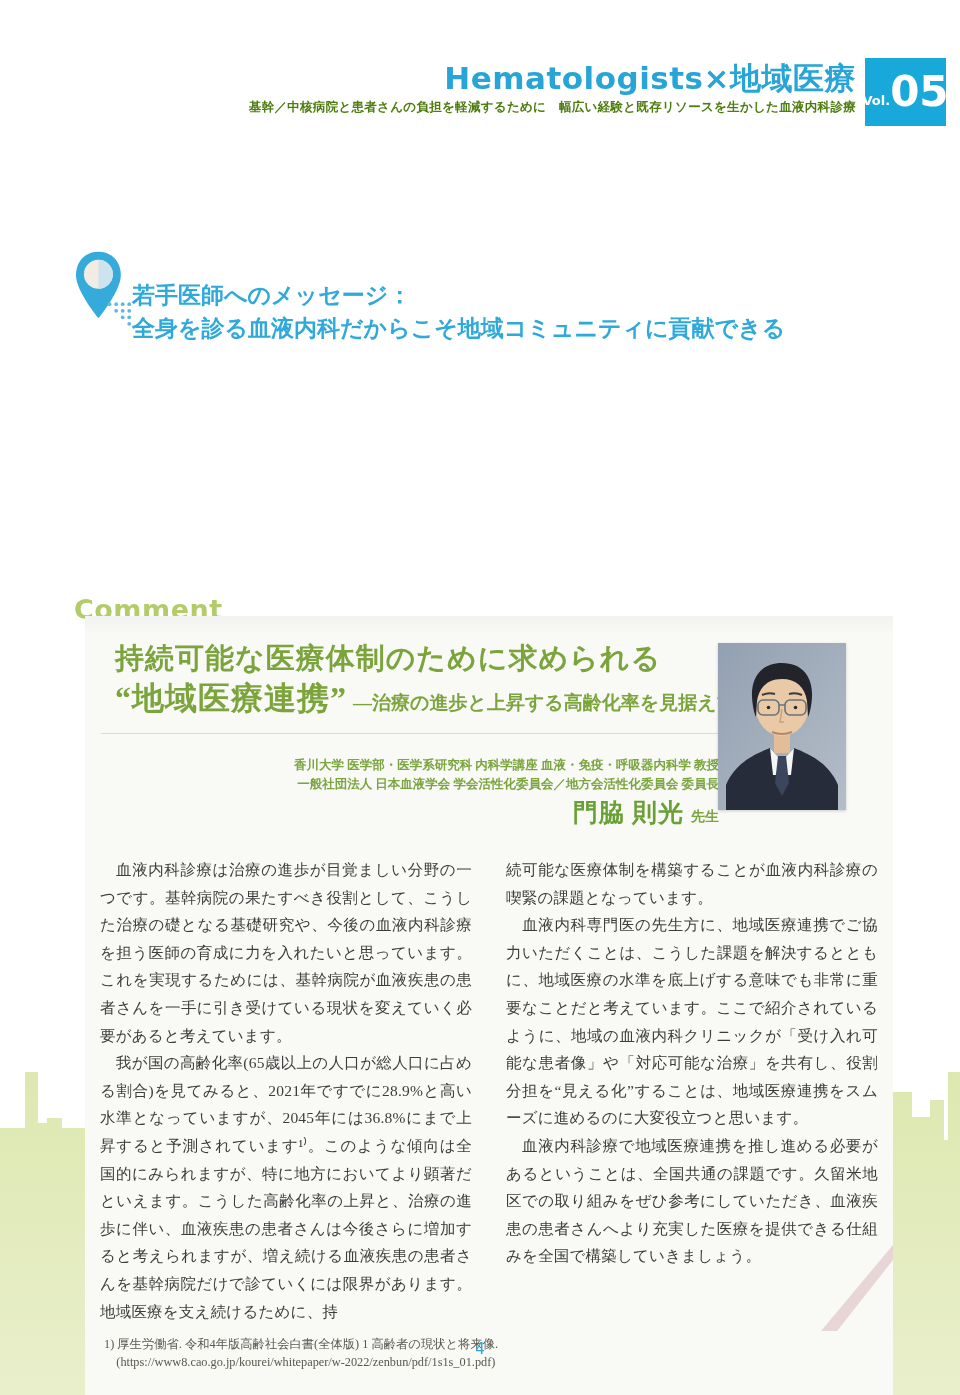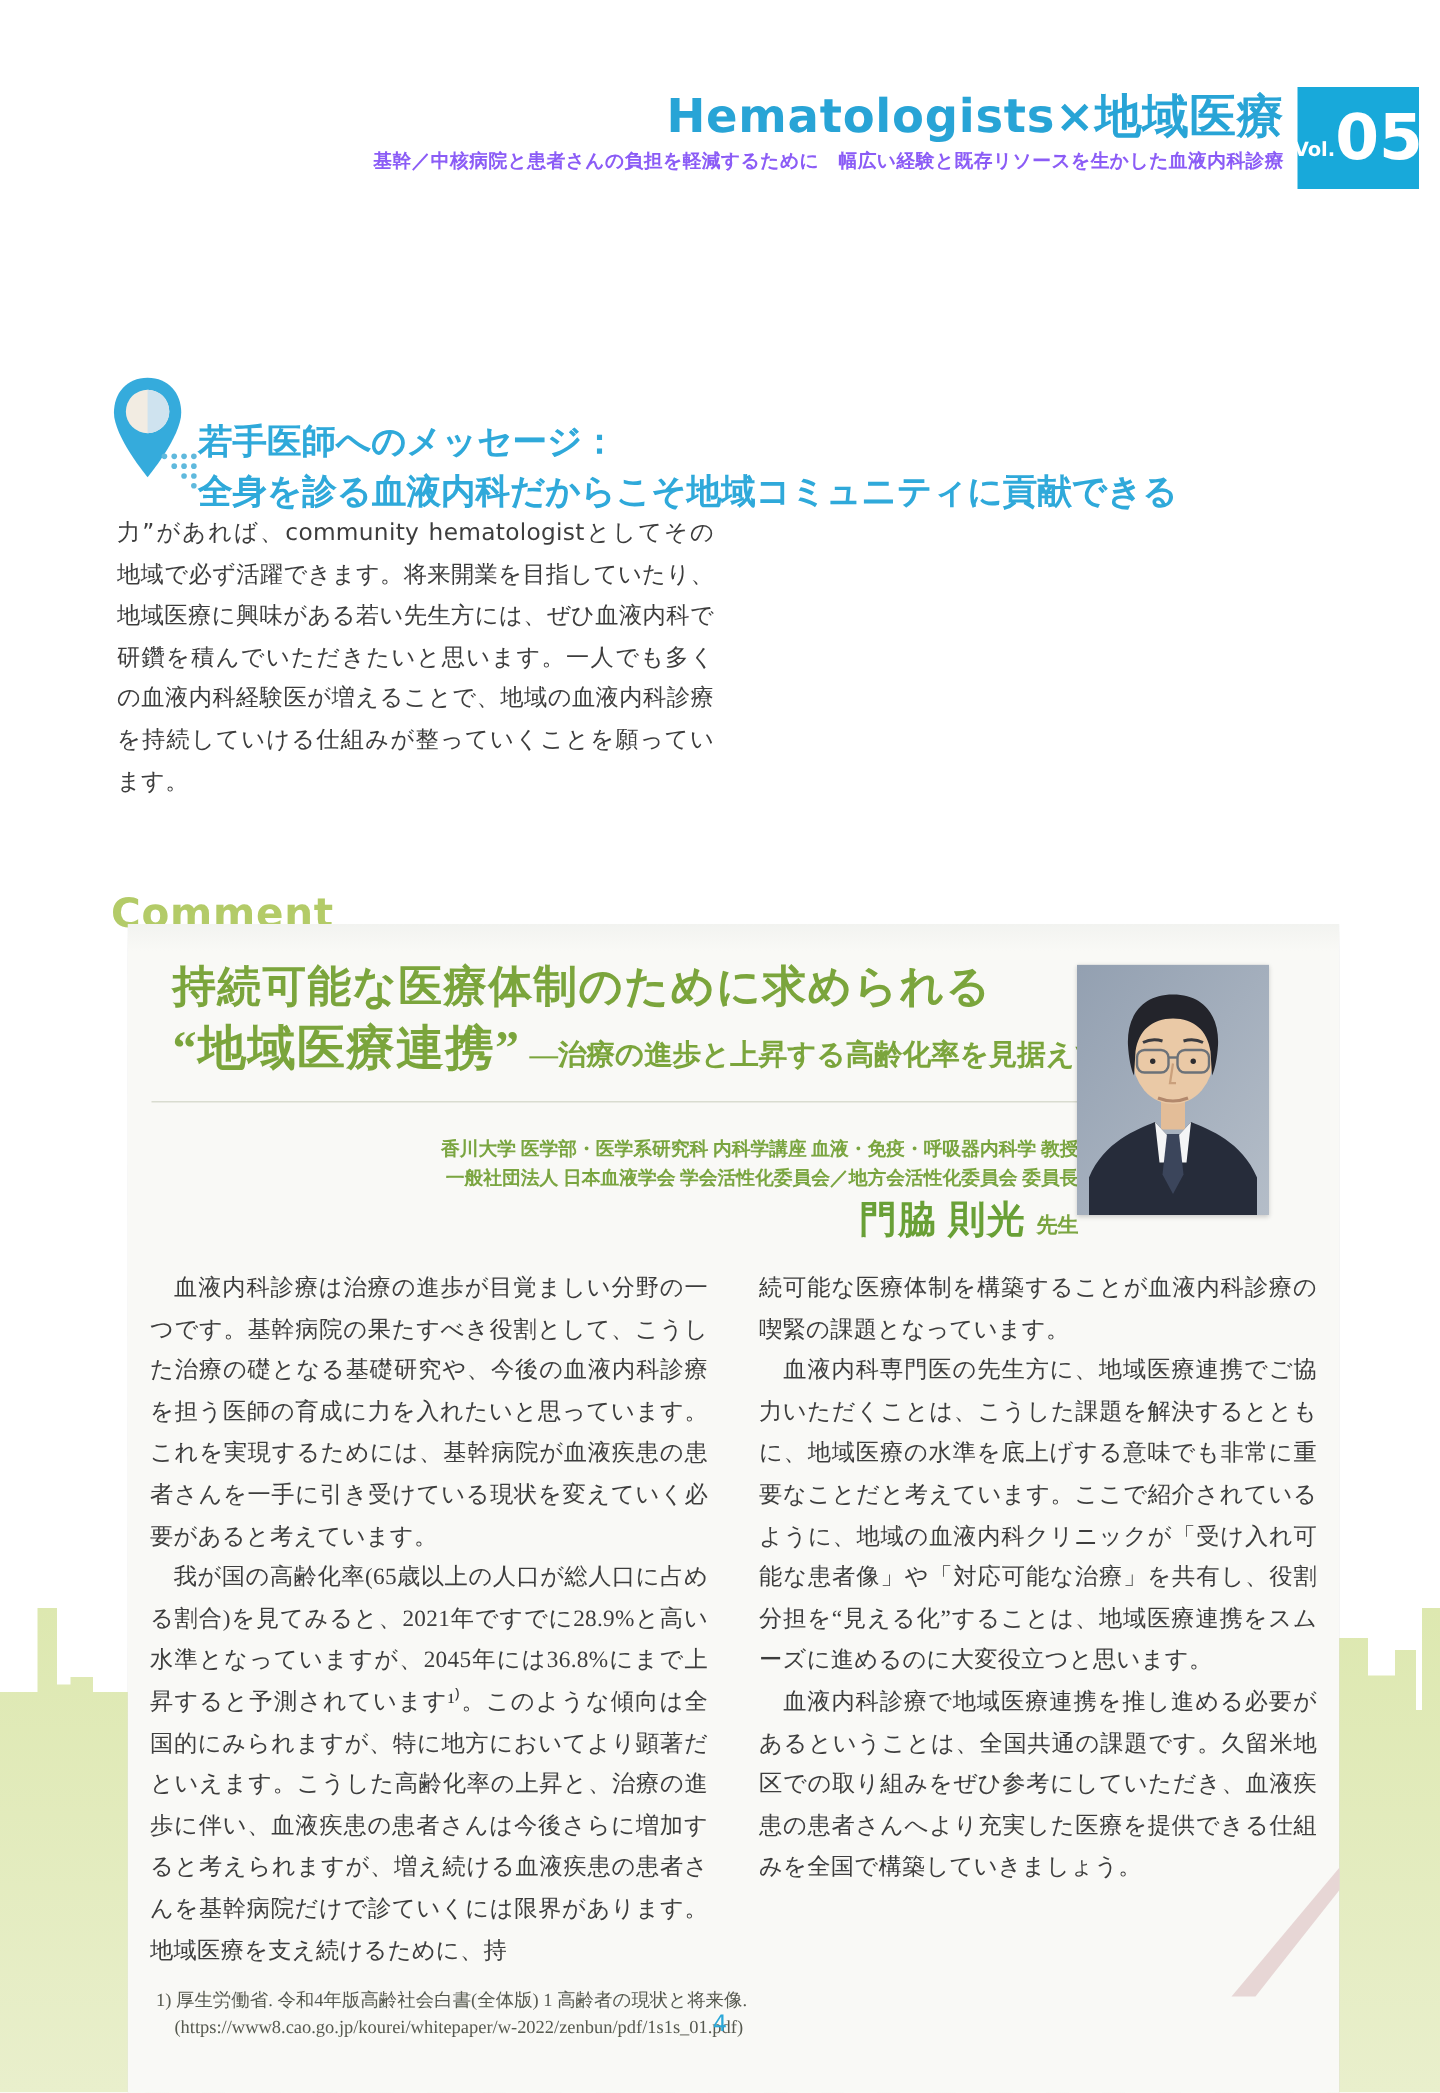--- a/index.html
+++ b/index.html
@@ -10,21 +10,21 @@
     color:#3d3d3d;
   }
   .page { position:absolute; inset:0; }
 
   
   .skyline { position:absolute; left:0; top:1040px; width:960px; height:355px; z-index:0; }
 
   
   .header-text { position:absolute; top:60px; right:104px; text-align:right; z-index:2; }
   .header-title { font-size:31px; font-weight:bold; color:#28a4d6; letter-spacing:.5px; line-height:36px; }
-  .header-sub { font-size:12.5px; font-weight:bold; color:#8b5cf6; margin-top:3px; letter-spacing:.3px; }
+  .header-sub { font-size:12.5px; font-weight:bold; color:#4d7c0f; margin-top:3px; letter-spacing:.3px; }
   .vol-badge {
     position:absolute; top:58px; left:865px; width:81px; height:68px;
     background:#18a9da; color:#fff; display:flex; align-items:center; justify-content:center; z-index:2;text-align:right;
   }
   .vol-label { font-size:13px; font-weight:bold; margin-top:16px; }
   .vol-num { font-size:42px; font-weight:bold; line-height:1; }
 
   
   .pin-wrap { position:absolute; top:250px; left:74px; width:60px; height:86px; z-index:2; }
   .msg-heading { position:absolute; top:253px; left:132px; color:#2fa9da; font-weight:bold; z-index:2; }
@@ -56,21 +56,21 @@
   .card-title2-row { display:flex; align-items:baseline; line-height:44px; }
   .card-title2 { font-size:32px; font-weight:bold; color:#7ba53c; letter-spacing:1px; }
   .card-title-sub { font-size:19px; font-weight:bold; color:#7ba53c; margin-left:6px; }
   .card-divider { width:620px; border:none; border-top:1px solid #d9dcd0; margin:8px 0 0 -14px; }
   .credentials { width:604px; text-align:right; margin-top:22px; color:#7aa540; font-size:12.5px; line-height:19px; font-weight:bold; }
   .author-row { width:604px; text-align:right; margin-top:2px; line-height:34px; }
   .author-name { font-size:25px; font-weight:bold; color:#69a036; letter-spacing:1px; }
   .author-hon { font-size:14px; font-weight:bold; color:#7aa540; margin-left:7px; }
   .photo { position:absolute; top:27px; left:633px; width:128px; height:167px; overflow:hidden; box-shadow:0 1px 3px rgba(0,0,0,.18); }
 
-  .card-cols { display:flex; gap:34px; padding:0 15px; margin-top:10px; }
+  .card-cols { display:flex; gap:34px; padding:0 15px; margin-top:22px; }
   .card-col { width:380px; }
 
   .footnote { padding:10px 15px 0 19px; font-size:12.3px; color:#56594f; line-height:18px; }
 
   .page-num { position:absolute; top:1340px; left:0; width:100%; text-align:center; color:#2aa7d8; font-size:15px; z-index:2; }
 
   .fold { position:absolute; top:1243px; left:820px; z-index:3; }
 </style>
 </head>
 <body>
@@ -113,23 +113,20 @@
           <circle cx="59" cy="72" r="2"></circle>
         <circle cx="59" cy="79" r="2"></circle>
       </g>
     </svg>
   </div>
   <div class="msg-heading">
     <span class="l1">若手医師へのメッセージ：</span>
     <span class="l2">全身を診る血液内科だからこそ地域コミュニティに貢献できる</span>
   </div>
   <div class="msg-cols body-text">
-    <div class="msg-col">
-      <p>力”があれば、community hematologistとしてその地域で必ず活躍できます。将来開業を目指していたり、地域医療に興味がある若い先生方には、ぜひ血液内科で研鑽を積んでいただきたいと思います。一人でも多くの血液内科経験医が増えることで、地域の血液内科診療を持続していける仕組みが整っていくことを願っています。</p>
-    </div>
   </div>
 
   <div class="comment-label">Comment</div>
 
   <div class="card">
     <div class="card-head">
       <div class="card-title1">持続可能な医療体制のために求められる</div>
       <div class="card-title2-row">
         <span class="card-title2">“地域医療連携”</span>
         <span class="card-title-sub">—治療の進歩と上昇する高齢化率を見据えて</span>

